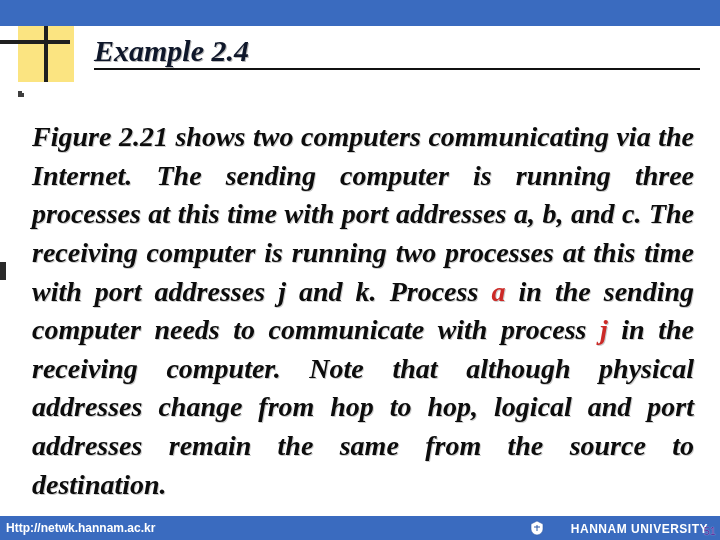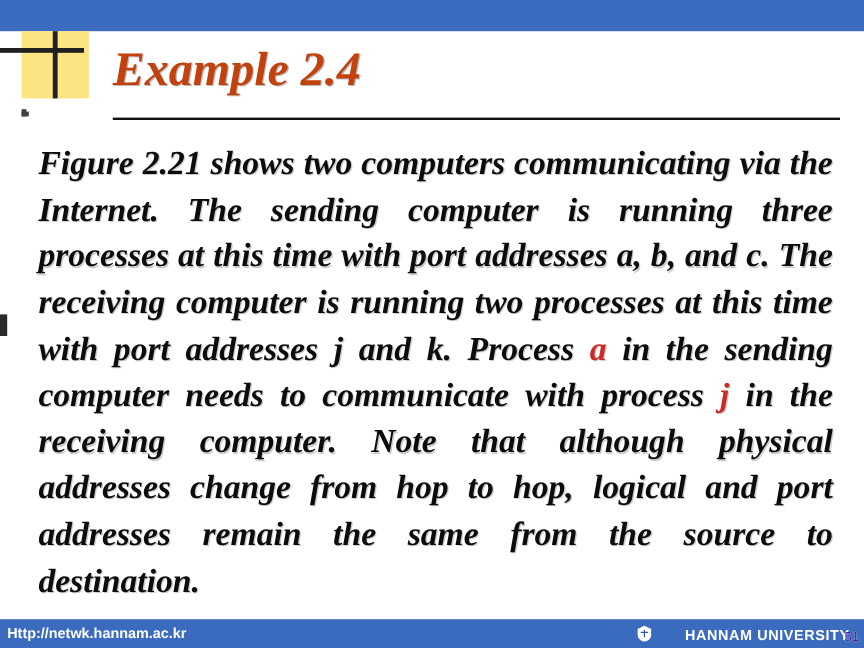--- a/index.html
+++ b/index.html
@@ -59,24 +59,24 @@
     background: #2a2a2a;
   }
   .heading {
     position: absolute;
     top: 34px;
     left: 94px;
     width: 606px;
     font-family: "Times New Roman", Times, serif;
     font-weight: bold;
     font-style: italic;
-    font-size: 40px;
-    color: #c2410c;
+    font-size: 30px;
+    color: #0f172a;
     border-bottom: 2px solid #111;
-    padding-bottom: 17px;
+    padding-bottom: 0;
     text-shadow: 1px 1px 0 #bbb;
   }
   .body {
     position: absolute;
     top: 118px;
     left: 32px;
     width: 662px;
     font-family: "Times New Roman", Times, serif;
     font-weight: bold;
     font-style: italic;

